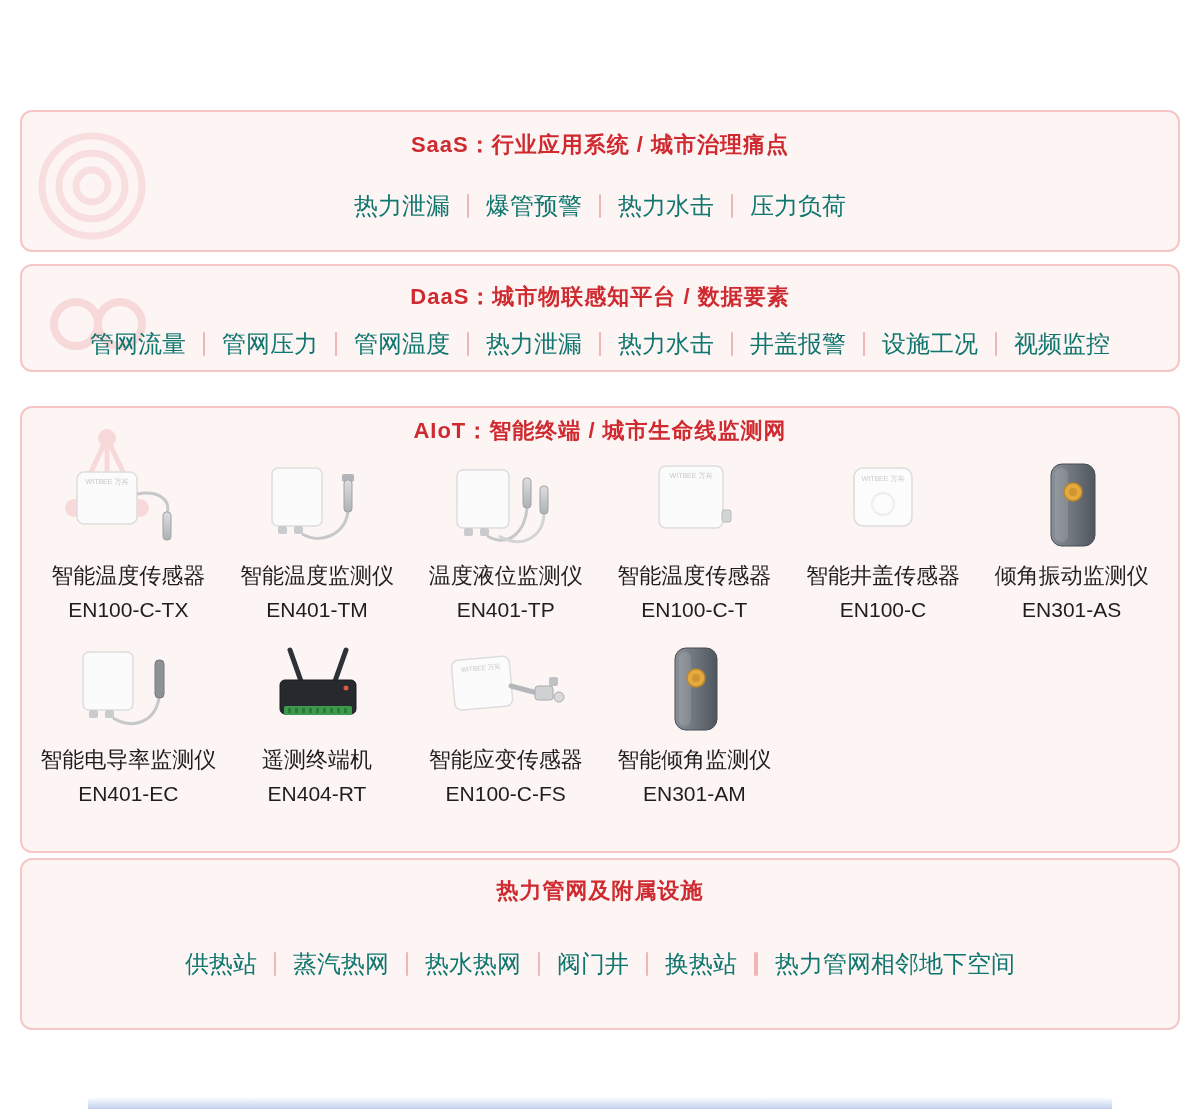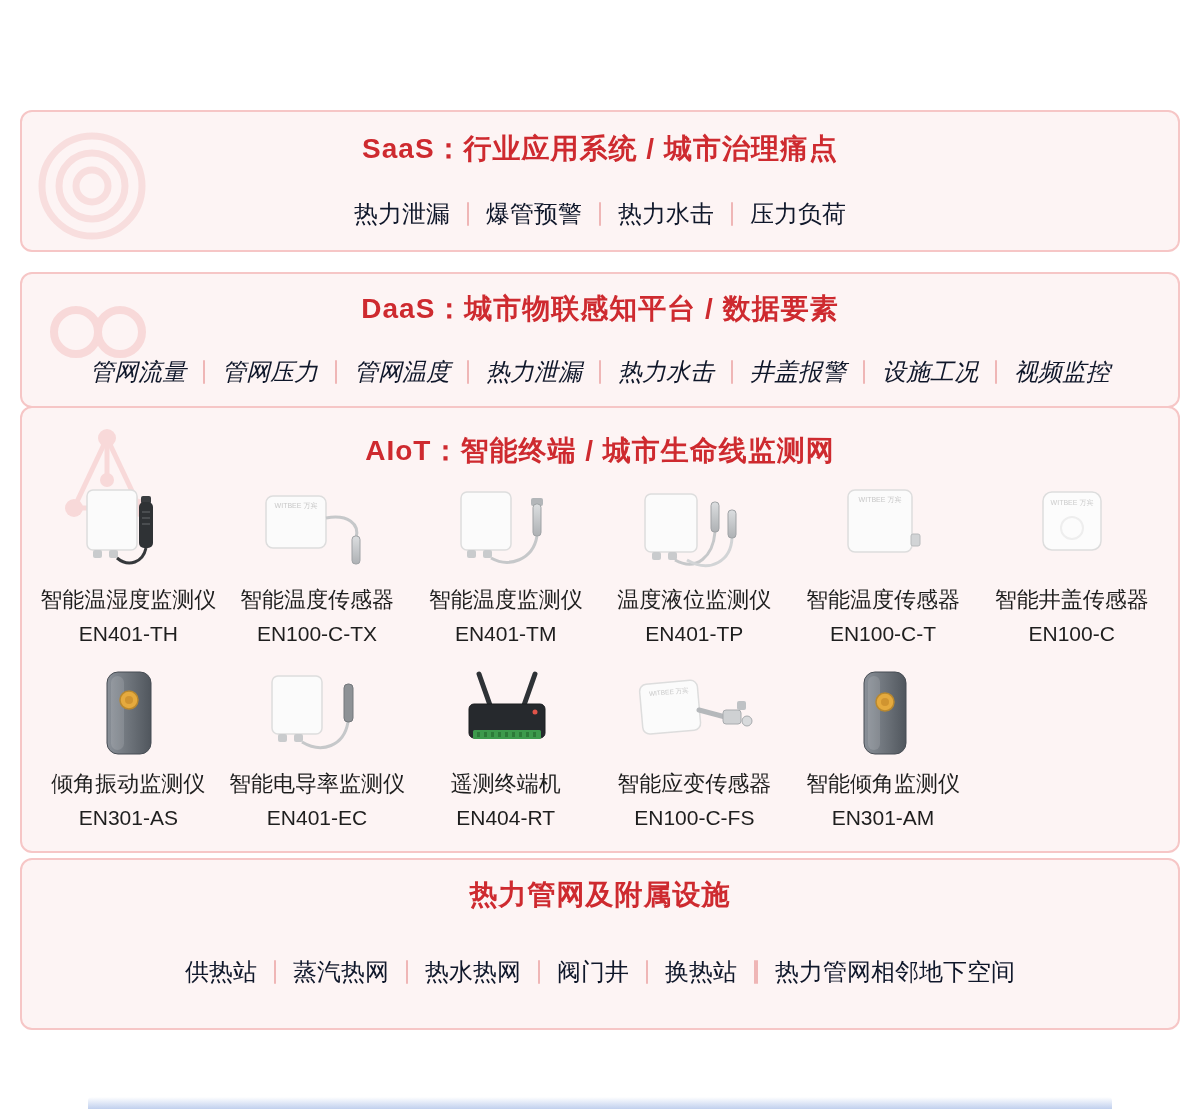--- a/index.html
+++ b/index.html
@@ -6,40 +6,40 @@
   html,body { width:1200px; height:1109px; background:#ffffff;
     font-family:"Liberation Sans","DejaVu Sans",sans-serif; }
   body { position:relative; overflow:hidden; }
 
   .section {
     position:absolute; left:20px; width:1160px;
     background:#fdf4f4; border:2px solid #f6c6c6; border-radius:12px;
     overflow:hidden;
   }
   #sec-saas { top:110px; height:142px; }
-  #sec-daas { top:272px; height:136px; }
+  #sec-daas { top:264px; height:108px; }
   #sec-aiot { top:406px; height:447px; }
   #sec-fac  { top:858px; height:172px; }
 
   .section-title {
     position:relative; z-index:2;
     margin-top:18px; text-align:center;
-    font-size:28px; font-weight:700; color:#ce2a2f;
+    font-size:22px; font-weight:700; color:#ce2a2f;
     letter-spacing:1px;
   }
   #sec-daas .section-title { margin-top:16px; }
-  #sec-aiot .section-title { margin-top:24px; }
+  #sec-aiot .section-title { margin-top:8px; }
   #sec-fac  .section-title { margin-top:16px; }
 
   .items-row {
     position:relative; z-index:2;
     display:flex; justify-content:center; align-items:center;
-    margin-top:30px; font-size:24px; color:#0f172a;
-  }
-  #sec-daas .items-row { margin-top:28px;font-style:italic; }
+    margin-top:30px; font-size:24px; color:#0f766e;
+  }
+  #sec-daas .items-row { margin-top:16px; }
   #sec-fac  .items-row { margin-top:42px; }
   .items-row .item { padding:0 17px; white-space:nowrap; }
   .sep { width:2px; height:24px; background:#efb6b6; border-radius:1px; flex:0 0 auto; }
 
   .watermark { position:absolute; z-index:1; pointer-events:none; }
 
   .device-grid {
     position:relative; z-index:2;
     margin:14px 12px 0;
     display:grid; grid-template-columns:repeat(6,1fr);
@@ -132,37 +132,20 @@
       <circle cx="55" cy="18" r="9"></circle>
       <circle cx="22" cy="88" r="9"></circle>
       <circle cx="88" cy="88" r="9"></circle>
       <circle cx="55" cy="60" r="7"></circle>
     </g>
   </svg>
   <div class="section-title">AIoT：智能终端 / 城市生命线监测网</div>
 
   <div class="device-grid">
 
-    <div class="device">
-      <div class="photo">
-        <svg width="150" height="96" viewBox="0 0 150 96">
-          <rect x="34" y="6" width="50" height="60" rx="6" fill="#fbfbfb" stroke="#dddddd" stroke-width="1.5"></rect>
-          <rect x="40" y="66" width="9" height="8" rx="2" fill="#c9cbcd"></rect>
-          <rect x="56" y="66" width="9" height="8" rx="2" fill="#c9cbcd"></rect>
-          <path d="M64 74 C 76 84, 90 78, 93 64" fill="none" stroke="#35383b" stroke-width="3"></path>
-          <rect x="88" y="12" width="10" height="8" rx="2" fill="#3a3d40"></rect>
-          <rect x="86" y="18" width="14" height="46" rx="5" fill="#2f3235"></rect>
-          <line x1="89" y1="28" x2="97" y2="28" stroke="#4a4d50" stroke-width="2"></line>
-          <line x1="89" y1="34" x2="97" y2="34" stroke="#4a4d50" stroke-width="2"></line>
-          <line x1="89" y1="40" x2="97" y2="40" stroke="#4a4d50" stroke-width="2"></line>
-        </svg>
-      </div>
-      <div class="dev-name">智能温湿度监测仪</div>
-      <div class="dev-model">EN401-TH</div>
-    </div>
 
     <div class="device">
       <div class="photo">
         <svg width="150" height="96" viewBox="0 0 150 96">
           <rect x="24" y="12" width="60" height="52" rx="7" fill="#fbfbfb" stroke="#dddddd" stroke-width="1.5"></rect>
           <text x="54" y="24" font-size="7" fill="#c8c8c8" text-anchor="middle">WITBEE 万宾</text>
           <path d="M84 34 C 106 30, 118 40, 114 54" fill="none" stroke="#c6c8ca" stroke-width="3"></path>
           <rect x="110" y="52" width="8" height="28" rx="3.5" fill="url(#gradSteel)" stroke="#9fa2a5" stroke-width="1"></rect>
         </svg>
       </div>

